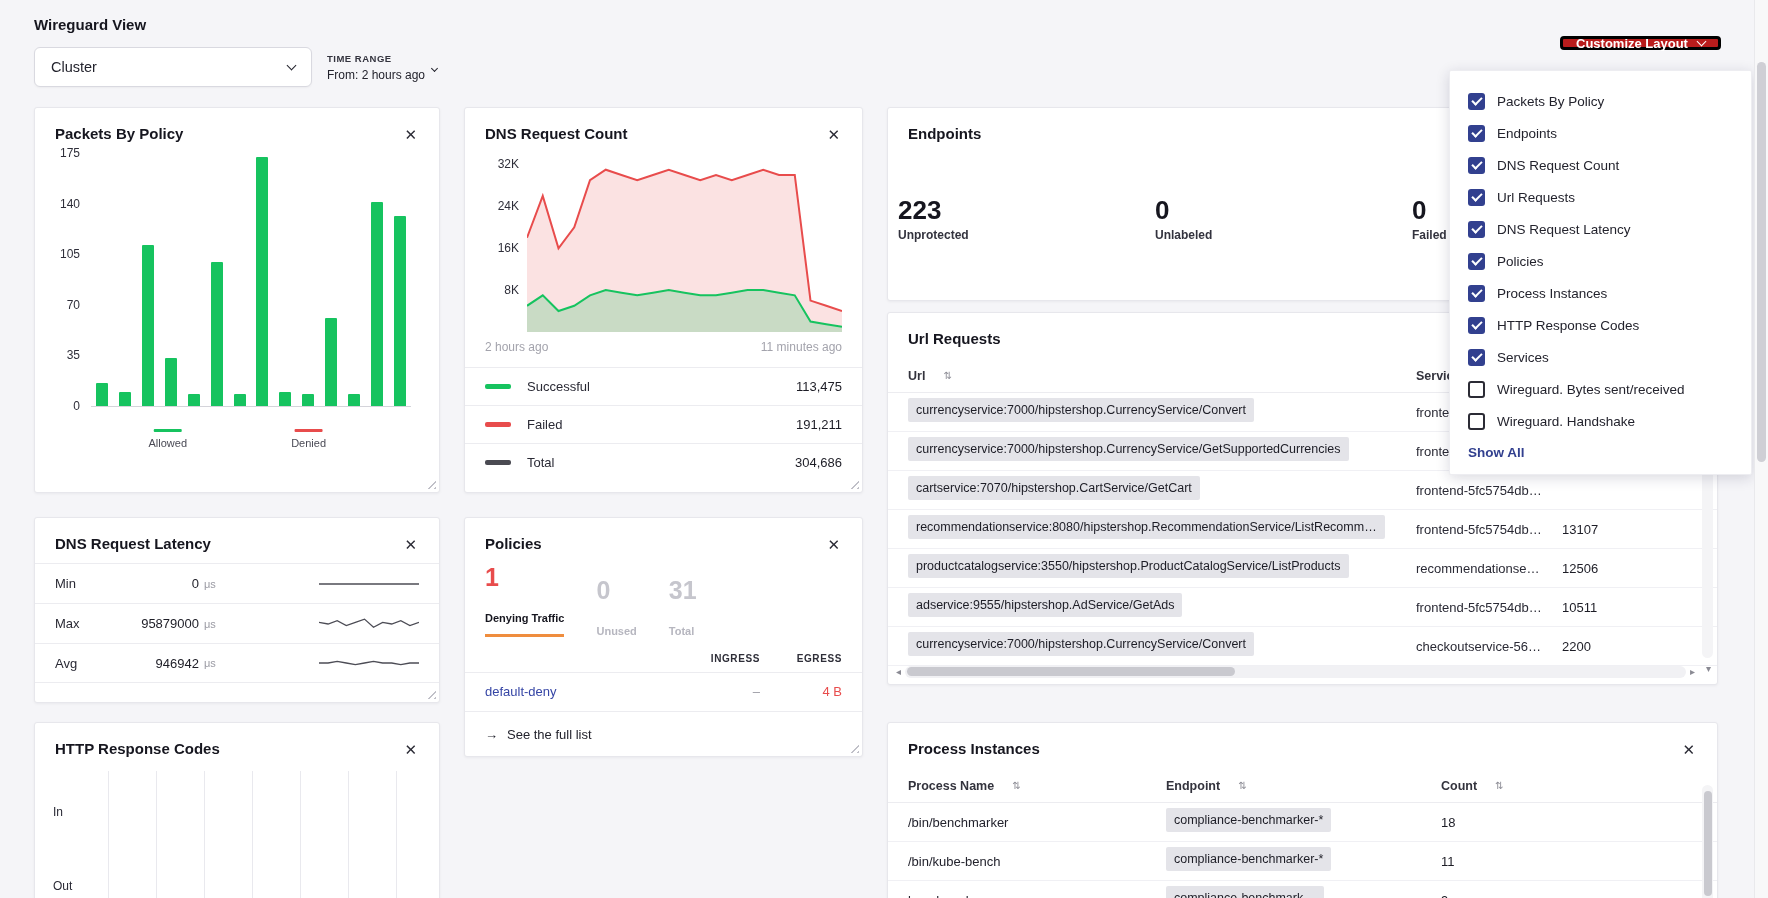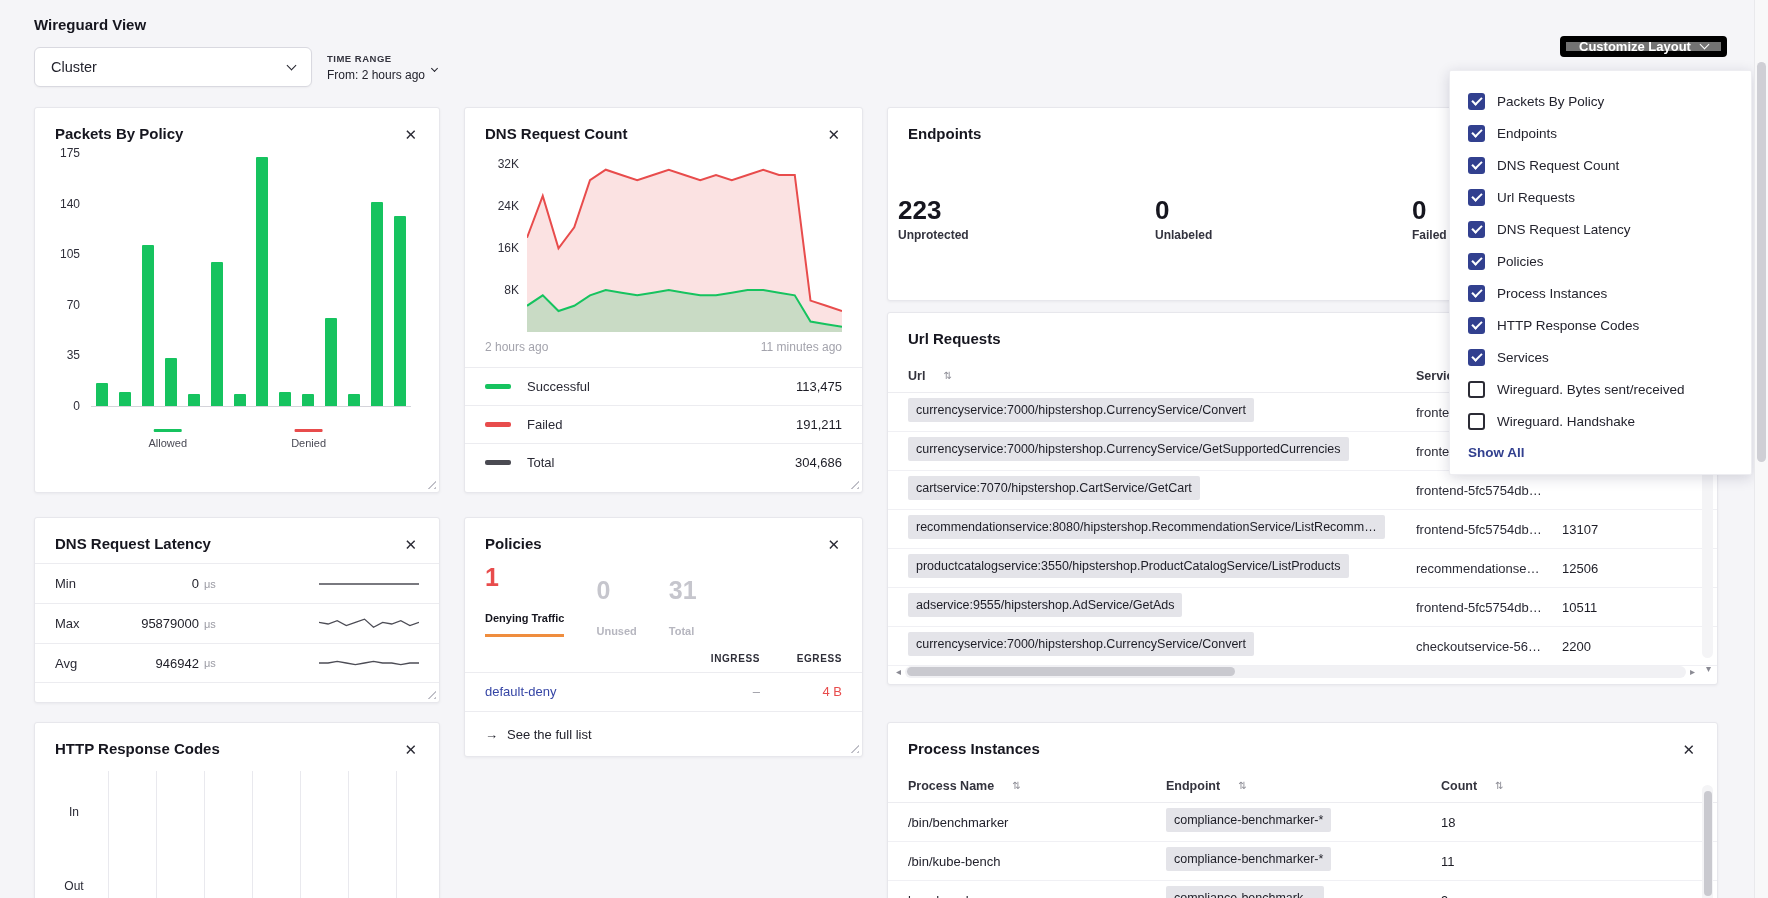--- a/index.html
+++ b/index.html
@@ -11,22 +11,22 @@
   .page-title{position:absolute;left:34px;top:16px;font-size:15px;font-weight:700;color:#16161f}
   .view-select{position:absolute;left:34px;top:47px;width:278px;height:40px;background:#fff;border:1px solid #d9d9e0;
     border-radius:6px;display:flex;align-items:center;justify-content:space-between;padding:0 16px;font-size:14.5px;
     color:#23232d;cursor:pointer;box-shadow:0 1px 2px rgba(0,0,0,.04)}
   .caret{display:inline-block;width:7px;height:7px;border-right:1.6px solid currentColor;border-bottom:1.6px solid currentColor;
     transform:rotate(45deg);margin-top:-4px}
   .caret.small{width:5px;height:5px;border-width:1.3px;margin-top:-2px}
   .time-range{position:absolute;left:327px;top:53px}
   .tr-label{font-size:9.5px;font-weight:700;letter-spacing:.5px;color:#33333e}
   .tr-value{font-size:12px;color:#23232d;margin-top:4px;display:flex;gap:7px;align-items:flex-start;cursor:pointer}
-  .customize-btn{position:absolute;left:1560px;top:36px;height:21px;padding:0 13px;background:#737373;color:#fff;
-    border:6px solid #000000;border-radius:4px;font-size:13px;font-weight:600;display:flex;align-items:center;gap:10px;
+  .customize-btn{position:absolute;left:1560px;top:36px;height:14px;padding:0 13px;background:#b91c1c;color:#fff;
+    border:3px solid #000000;border-radius:4px;font-size:13px;font-weight:600;display:flex;align-items:center;gap:10px;
     font-family:inherit;cursor:pointer}
 
   
   .card{position:absolute;background:#fff;border:1px solid #e7e7ec;border-radius:3px;box-shadow:0 1px 3px rgba(20,20,40,.05)}
   .card-header{display:flex;justify-content:space-between;align-items:flex-start;padding:17px 20px 0 20px}
   .card-title{font-size:15px;font-weight:700;color:#16161f}
   .close-btn{background:none;border:none;font-size:15px;color:#2b2b35;cursor:pointer;line-height:1;padding:2px;font-family:inherit}
   .resize-corner{position:absolute;right:3px;bottom:3px;width:11px;height:11px;clip-path:polygon(100% 0,100% 100%,0 100%);
     background:repeating-linear-gradient(315deg,#c0c0c8 0 1.5px,transparent 1.5px 4.5px)}
 
@@ -118,21 +118,21 @@
   .pt-row{display:flex;align-items:center;height:40px;padding:0 20px;margin-top:8px;border-top:1px solid #ececf0;border-bottom:1px solid #ececf0}
   .policy-link{flex:1;font-size:13px;color:#3545a5;font-weight:500;cursor:pointer}
   .pt-row .pt-ing{color:#9a9aa3;font-size:13px}
   .pt-row .pt-eg{color:#e84c4c;font-size:13px}
   .see-list{display:flex;align-items:center;gap:9px;padding:15px 20px;font-size:13px;color:#23232d;font-weight:500;cursor:pointer}
   .arrow-glyph{font-size:13px;color:#23232d}
 
   
   .http-grid{position:absolute;left:73px;right:20px;top:48px;bottom:0;
     background:repeating-linear-gradient(90deg,#e9e9ee 0 1px,transparent 1px 48px)}
-  .http-row-label{position:absolute;left:18px;width:42px;text-align:center;font-size:12px;color:#2a2a35}
+  .http-row-label{position:absolute;left:18px;width:42px;text-align:left;font-size:12px;color:#2a2a35}
 
   
   .customize-panel{position:absolute;left:1449px;top:70px;width:303px;background:#fff;
     box-shadow:0 3px 14px rgba(25,25,60,.16);border:1px solid #ededf1;border-radius:2px;padding:14px 18px 14px;z-index:60}
   .menu-item{display:flex;align-items:center;gap:12px;height:32px;cursor:pointer}
   .checkbox{width:17px;height:17px;border-radius:3px;flex:0 0 17px;position:relative}
   .checkbox.checked{background:#32408f}
   .checkbox.checked::after{content:"";position:absolute;left:5.5px;top:2.5px;width:4px;height:8px;
     border-right:2px solid #fff;border-bottom:2px solid #fff;transform:rotate(45deg)}
   .checkbox.unchecked{border:2px solid #2b2b35;background:#fff}

